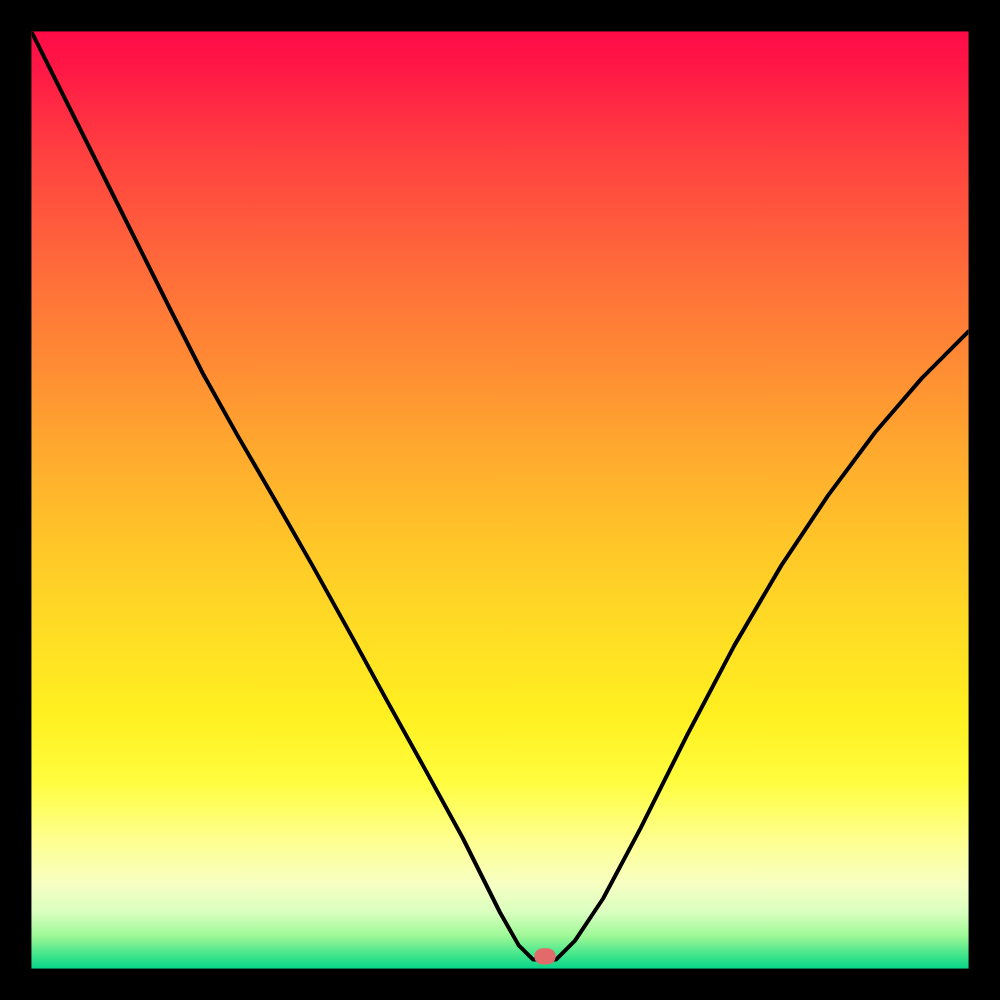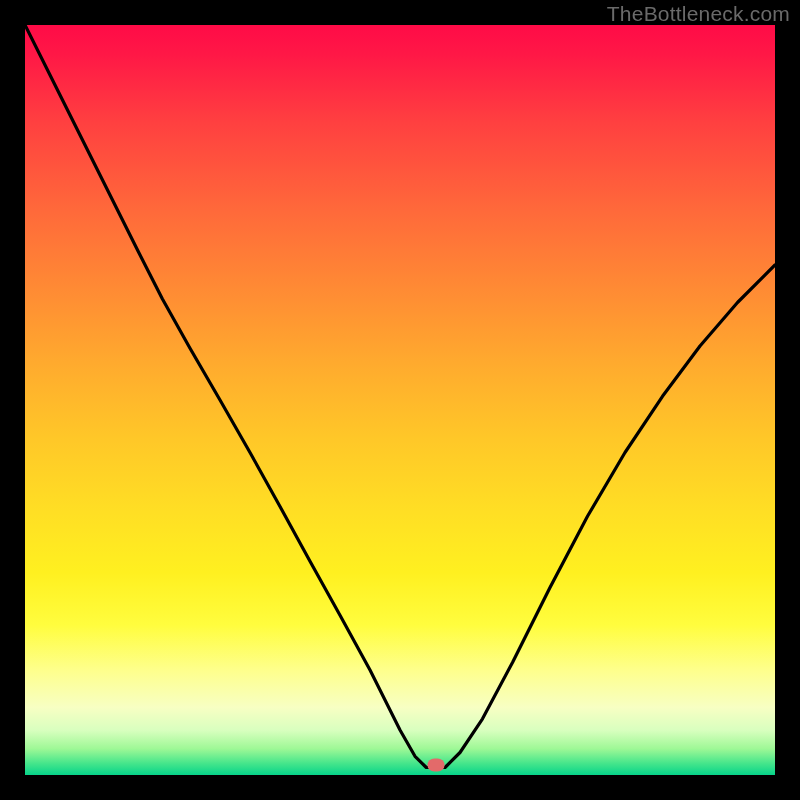--- a/index.html
+++ b/index.html
@@ -72,21 +72,20 @@
     border-radius: 7px / 6px;
     background: #e36a6a;
     transform: translate(-50%, -50%);
     z-index: 5;
   }
 </style>
 </head>
 <body>
 
 <div class="frame">
-  <div class="watermark">TheBottleneck.com</div>
 
   <div class="plot-area">
     <div class="bg-gradient"></div>
 
     <svg class="curve" viewBox="0 0 750 750" preserveAspectRatio="none">
       <path id="curve-path" fill="none" stroke="#000" stroke-width="3.2" stroke-linejoin="round" stroke-linecap="round" d="M0.0 0.0 L37.5 75.0 L75.0 150.0 L112.5 225.0 L137.3 273.8 L165.0 323.3 L195.0 375.0 L225.0 427.5 L255.0 481.5 L285.0 536.3 L315.0 590.3 L345.0 645.0 L375.0 705.0 L390.0 731.3 L401.3 742.5 L420.0 742.5 L435.0 727.5 L457.5 693.8 L487.5 637.5 L525.0 562.5 L562.5 491.3 L600.0 427.5 L637.5 371.3 L675.0 321.0 L712.5 277.5 L750.0 240.0"></path>
     </svg>
 
     <div id="marker" class="marker" style="left: 411px; top: 739.5px; background: rgb(227, 106, 106);"></div>
   </div>

